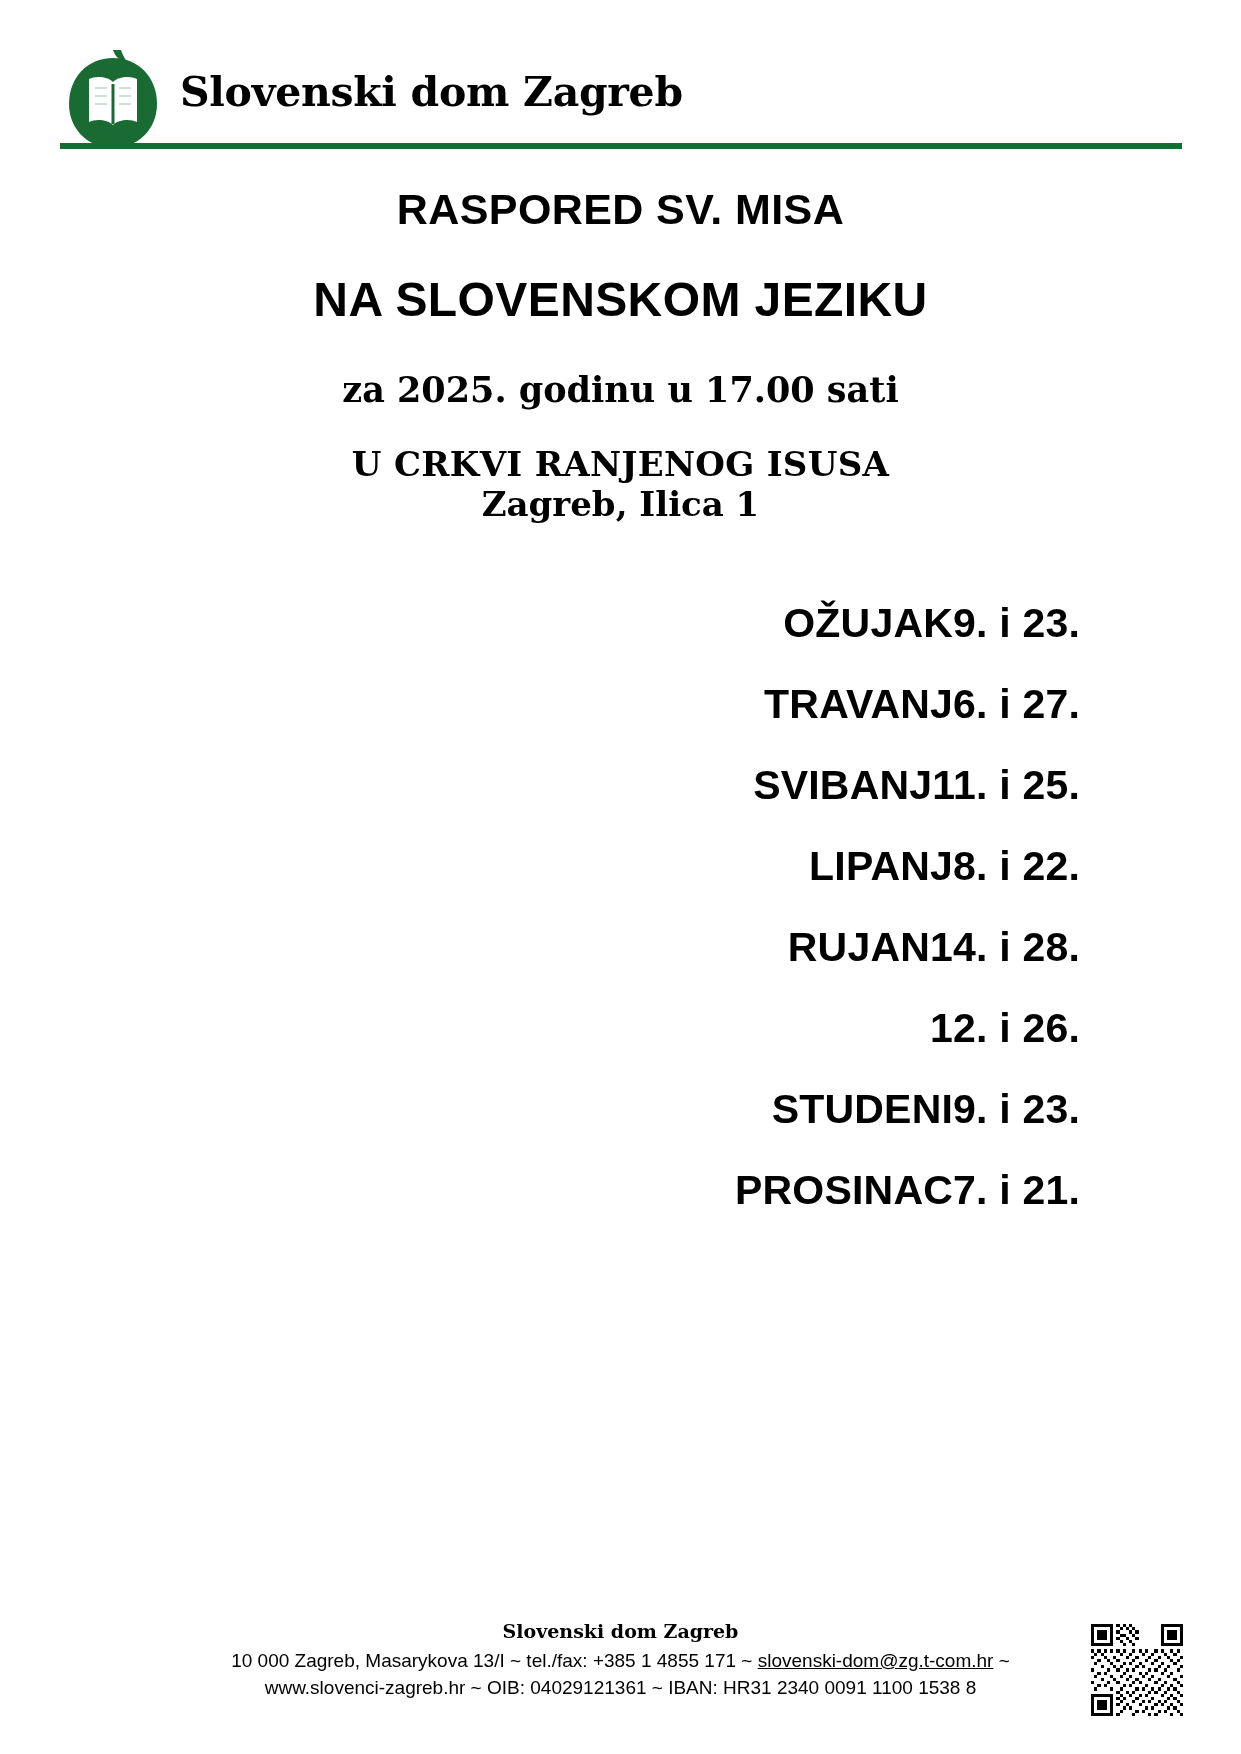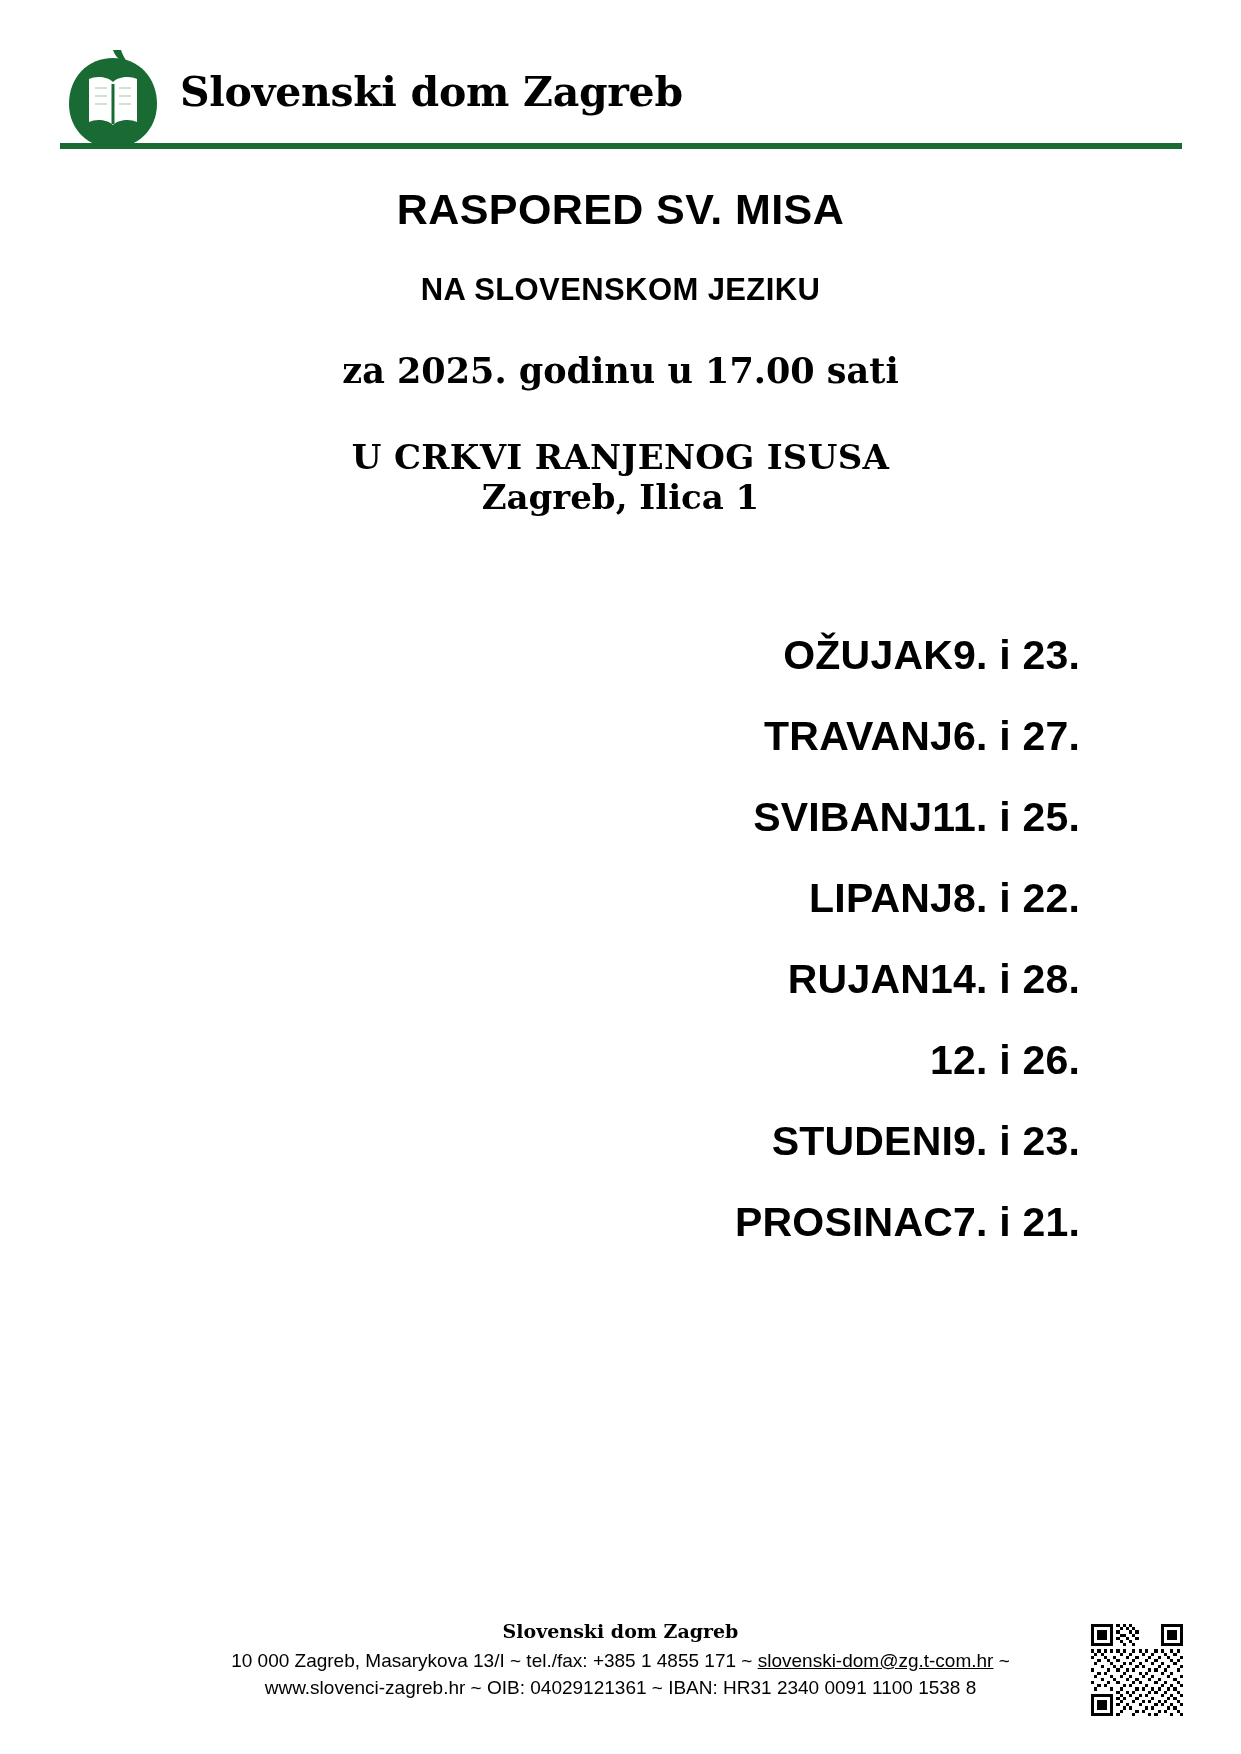--- a/index.html
+++ b/index.html
@@ -87,29 +87,29 @@
   .t1 {
     font-family: "Liberation Sans", sans-serif;
     font-weight: bold;
     font-size: 43px;
     letter-spacing: 0.4px;
     margin-bottom: 38px;
   }
   .t2 {
     font-family: "Liberation Sans", sans-serif;
     font-weight: bold;
-    font-size: 31px;
+    font-size: 48px;
     letter-spacing: 0.4px;
     margin-bottom: 42px;
   }
   .t3 {
     font-family: "DejaVu Serif", serif;
     font-weight: bold;
     font-size: 35px;
-    margin-bottom: 46px;
+    margin-bottom: 34px;
   }
   .t4 {
     font-family: "DejaVu Serif", serif;
     font-weight: bold;
     font-size: 34px;
     letter-spacing: 0.3px;
   }
   .t5 {
     font-family: "DejaVu Serif", serif;
     font-weight: bold;
@@ -136,21 +136,20 @@
     letter-spacing: 0.2px;
     white-space: nowrap;
   }
   .dates {
     font-family: "Liberation Sans", sans-serif;
     font-weight: bold;
     font-size: 41px;
     letter-spacing: 0.2px;
     white-space: nowrap;
     text-align: right;
-    margin-top: 32px;
   }
 
   
   .footer {
     position: absolute;
     left: 0;
     bottom: 52px;
     width: 1241px;
     text-align: center;
   }

